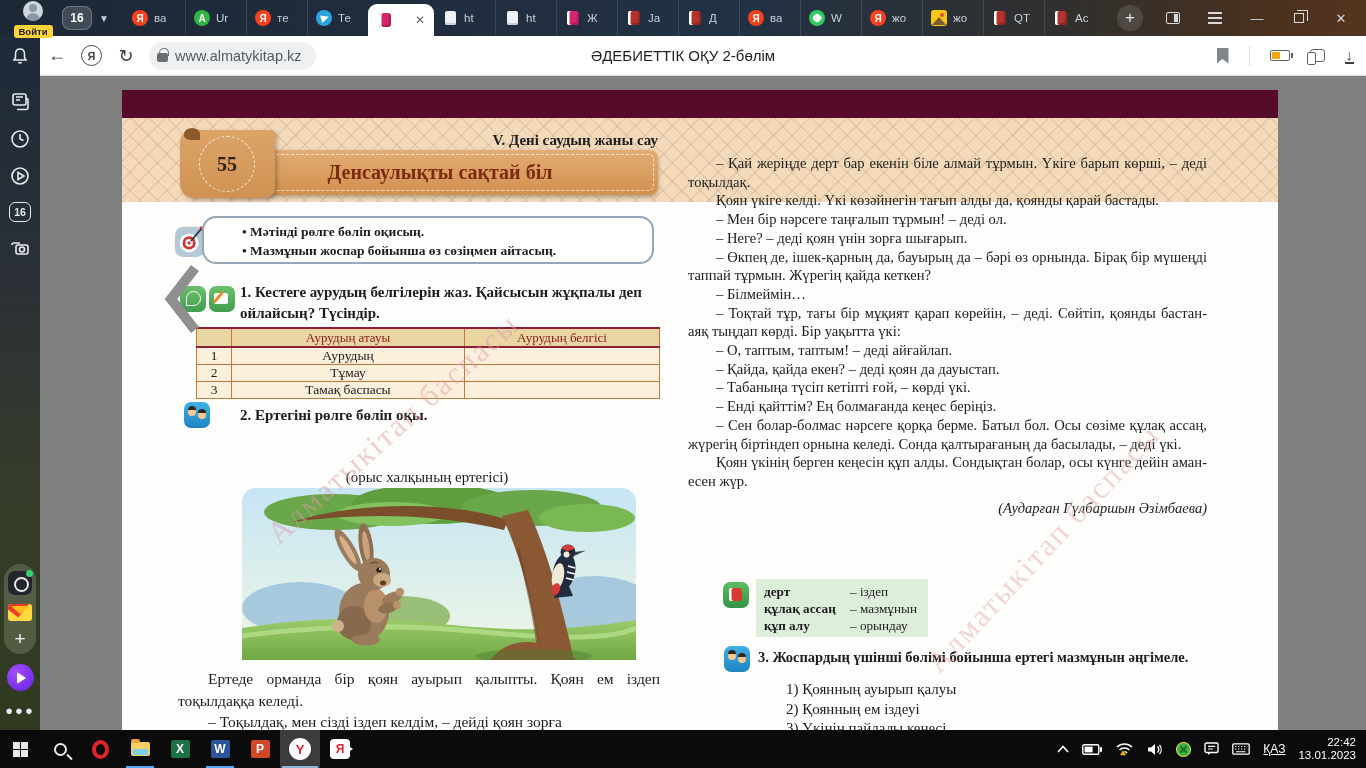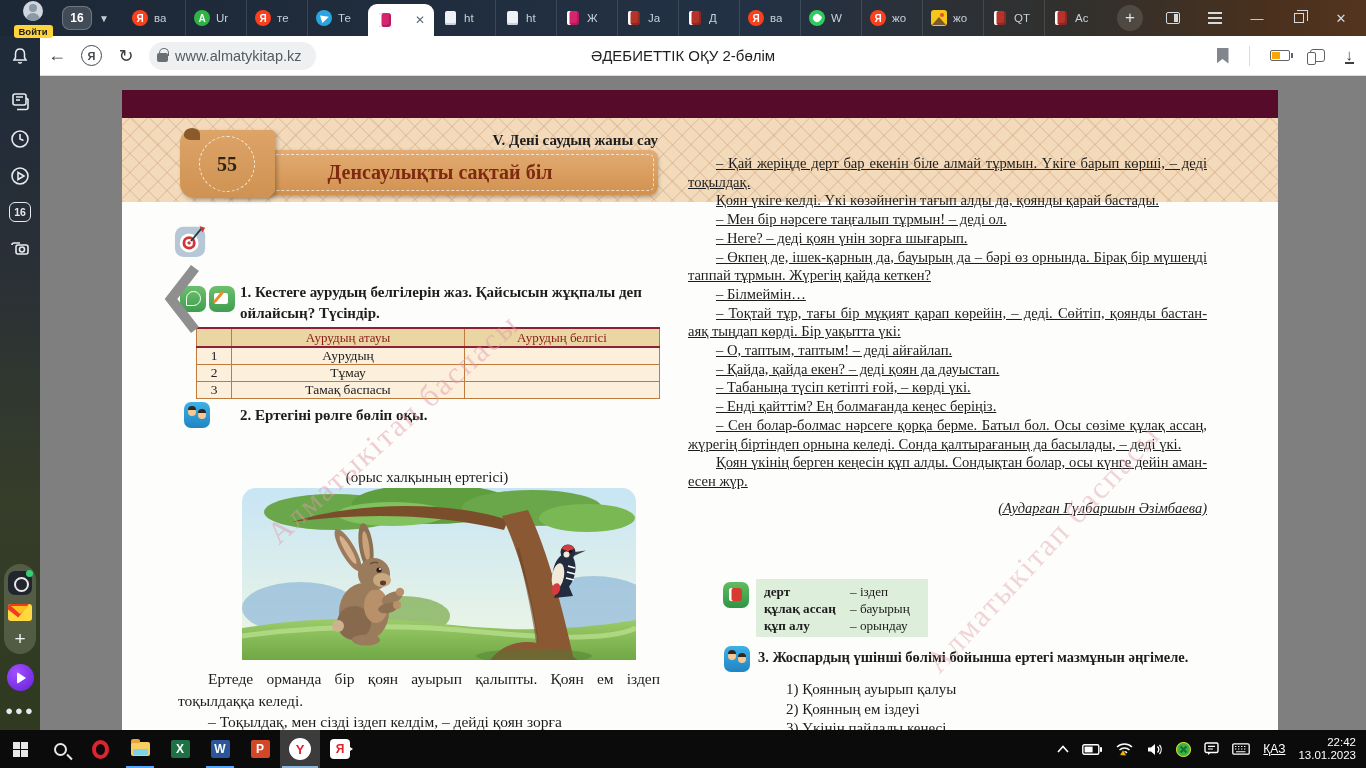--- a/index.html
+++ b/index.html
@@ -136,21 +136,21 @@
   .dis-table col.c0 { width:35px;} .dis-table col.c1 { width:233px;} .dis-table col.c2 { width:195px;}
 
   .story-title { position:absolute; left:74px; top:349px; width:462px; text-align:center; font-weight:700; font-size:17px;}
   .story-sub { position:absolute; left:74px; top:379px; width:462px; text-align:center; font-size:15px;}
 
   .illus { position:absolute; left:120px; top:398px; width:394px; height:172px;}
 
   .left-paras { position:absolute; left:56px; top:578px; width:482px; font-size:15.5px; line-height:21.5px; text-align:justify;}
   .left-paras p { text-indent:30px; }
 
-  .right-col { position:absolute; left:566px; top:64px; width:519px; font-size:14.6px; line-height:18.7px; text-align:justify;text-decoration:underline;}
+  .right-col { position:absolute; left:566px; top:64px; width:519px; font-size:14.6px; line-height:18.7px; text-align:justify;}
   .right-col p { text-indent:28px; }
   .attribution { text-align:right; font-style:italic; margin-top:8px; text-indent:0 !important; font-size:14.5px;}
 
   .vocab-ic { left:601px; top:492px; }
   .vocab-box { position:absolute; left:634px; top:489px; width:172px; height:58px; background:#ddeeda; padding:4px 8px;}
   .vocab-row { font-family:"Liberation Serif","DejaVu Serif",serif; font-size:13.2px; line-height:17px; color:#1c1c1c; display:flex;}
   .vocab-row .vterm { font-weight:700; width:86px; flex:none;}
   .task3-ic { left:602px; top:556px; }
   .task3-text { position:absolute; left:636px; top:559px; width:462px; font-weight:600; font-size:14.5px;}
   .plan { position:absolute; left:664px; top:590px; width:420px; font-size:15px; line-height:19.5px;}
@@ -358,20 +358,24 @@
 
       <svg class="target-ic" viewBox="0 0 36 36">
         <rect x="1" y="3" width="32" height="32" rx="9" fill="#b6c7d6"></rect>
         <circle cx="16" cy="20" r="10" fill="#fff"></circle>
           <circle cx="16" cy="20" r="7" fill="#d23535"></circle>
         <circle cx="16" cy="20" r="4" fill="#fff"></circle>
           <circle cx="16" cy="20" r="1.8" fill="#d23535"></circle>
         <path d="M29 5 L18 18" stroke="#2f3a46" stroke-width="2"></path>
         <path d="M27 2 L33 4 L30 9 Z" fill="#d23535"></path>
       </svg>
+      <div class="objectives">
+        <div>• Мәтінді рөлге бөліп оқисың.</div>
+        <div>• Мазмұнын жоспар бойынша өз сөзіңмен айтасың.</div>
+      </div>
 
       <span class="task-ic tic-green1"></span>
       <span class="task-ic tic-green2"></span>
       <div class="task1-text serif">1. Кестеге аурудың белгілерін жаз. Қайсысын жұқпалы деп ойлайсың? Түсіндір.</div>
 
       <table class="dis-table">
         <colgroup>
             <col class="c0">
             <col class="c1">
             <col class="c2">
@@ -494,21 +498,21 @@
       </div>
 
       <span class="task-ic tic-vocab vocab-ic"></span>
       <div class="vocab-box">
         <div class="vocab-row">
           <span class="vterm">дерт</span>
           <span>– іздеп</span>
         </div>
         <div class="vocab-row">
           <span class="vterm">құлақ ассаң</span>
-          <span>– бауырың</span>
+          <span>– мазмұнын</span>
         </div>
         <div class="vocab-row">
           <span class="vterm">құп алу</span>
           <span>– орындау</span>
         </div>
       </div>
 
       <span class="task-ic tic-blue task3-ic"></span>
       <div class="task3-text serif">3. Жоспардың үшінші бөлімі бойынша ертегі мазмұнын әңгімеле.</div>
       <div class="plan serif">

